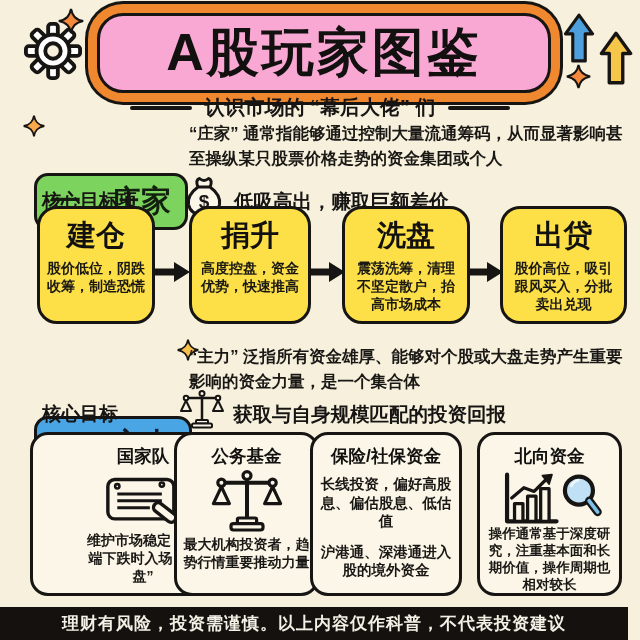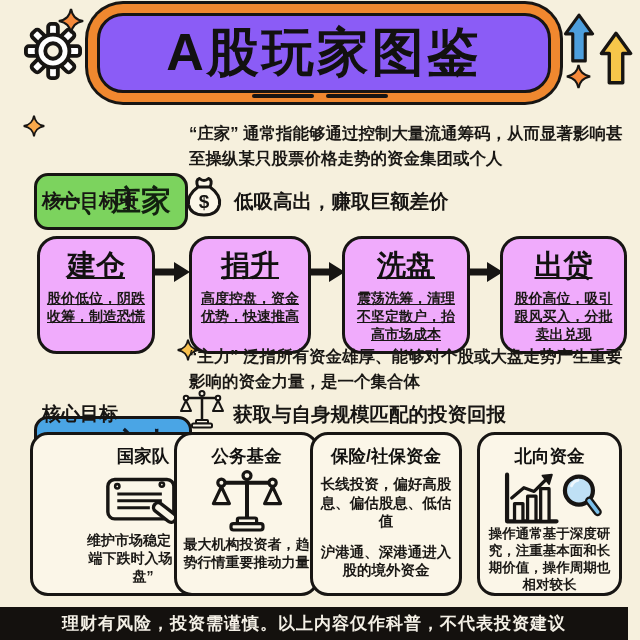--- a/index.html
+++ b/index.html
@@ -4,21 +4,21 @@
 <style>
   html,body{margin:0;padding:0;}
   body{font-family:"Liberation Sans","DejaVu Sans",sans-serif;background:#e9e4d4;}
   #canvas{position:relative;width:640px;height:640px;background:#f6f0dd;overflow:hidden;
           font-weight:bold;color:#171513;}
   .abs{position:absolute;}
 
   
   .gear{left:24px;top:22px;width:58px;height:58px;}
   .spark-a{left:58px;top:8px;width:26px;height:26px;}
-  .title-bubble{left:97px;top:13px;width:448px;height:74px;background:#8b5cf6;
+  .title-bubble{left:97px;top:13px;width:448px;height:74px;background:#f9a8d4;
     border:3px solid #171513;border-radius:26px;
     box-shadow:0 0 0 9px #f0882f,0 0 0 12px #171513;
     display:flex;align-items:center;justify-content:center;}
   .title-text{font-size:52px;letter-spacing:3px;color:#121110;white-space:nowrap;}
   .arrow-up{width:32px;height:50px;}
   .arr-blue{left:563px;top:13px;}
   .arr-yellow{left:599px;top:31px;width:34px;height:54px;}
   .spark-b{left:566px;top:64px;width:25px;height:25px;}
 
   
@@ -41,22 +41,22 @@
   .goal-label{font-size:19px;}
   .goal-text{font-size:19.5px;white-space:nowrap;}
   .gl1{left:42px;top:188px;}
   .gi1{left:182px;top:175px;width:44px;height:44px;}
   .gt1{left:234px;top:188px;}
   .gl2{left:42px;top:401px;}
   .gi2{left:179px;top:390px;width:46px;height:40px;}
   .gt2{left:233px;top:401px;}
 
   
-  .fcard{top:236px;height:112px;background:#f0abfc;border:3.5px solid #171513;border-radius:20px;
-         display:flex;flex-direction:column;align-items:center;text-decoration:underline;}
+  .fcard{top:206px;height:112px;background:#fde047;border:3.5px solid #171513;border-radius:20px;
+         display:flex;flex-direction:column;align-items:center;}
   .fc1{left:37px;width:112px;}
   .fc2{left:189px;width:116px;}
   .fc3{left:342px;width:122px;}
   .fc4{left:500px;width:121px;}
   .fcard-title{font-size:29px;margin-top:7px;color:#121110;}
   .fcard-desc{font-size:14px;line-height:1.3;margin-top:3px;padding:0 6px;text-align:center;color:#1a1815;}
   .flow-arrow{top:260px;width:36px;height:24px;}
   .fa1{left:154px;} .fa2{left:309px;} .fa3{left:467px;}
 
   
@@ -125,20 +125,21 @@
       </svg>
   </span>
   <span class="abs spark-b">
     <svg viewBox="0 0 30 30">
         <path d="M15 1 C16.5 9 20 13 29 15 C20 17 16.5 21 15 29 C13.5 21 10 17 1 15 C10 13 13.5 9 15 1 Z" fill="#f5893b" stroke="#171513" stroke-width="2.5"></path>
       </svg>
   </span>
 
   <div class="abs subtitle-row">
     <span class="sub-line"></span>
+    <span class="subtitle-text">认识市场的 “幕后大佬” 们</span>
     <span class="sub-line"></span>
   </div>
 
   <div class="abs badge badge1">
     <span>一、庄家</span>
   </div>
   <span class="abs spark-c">
     <svg viewBox="0 0 30 30">
         <path d="M15 1 C16.5 9 20 13 29 15 C20 17 16.5 21 15 29 C13.5 21 10 17 1 15 C10 13 13.5 9 15 1 Z" fill="#f9a94b" stroke="#171513" stroke-width="2.5"></path>
       </svg>

